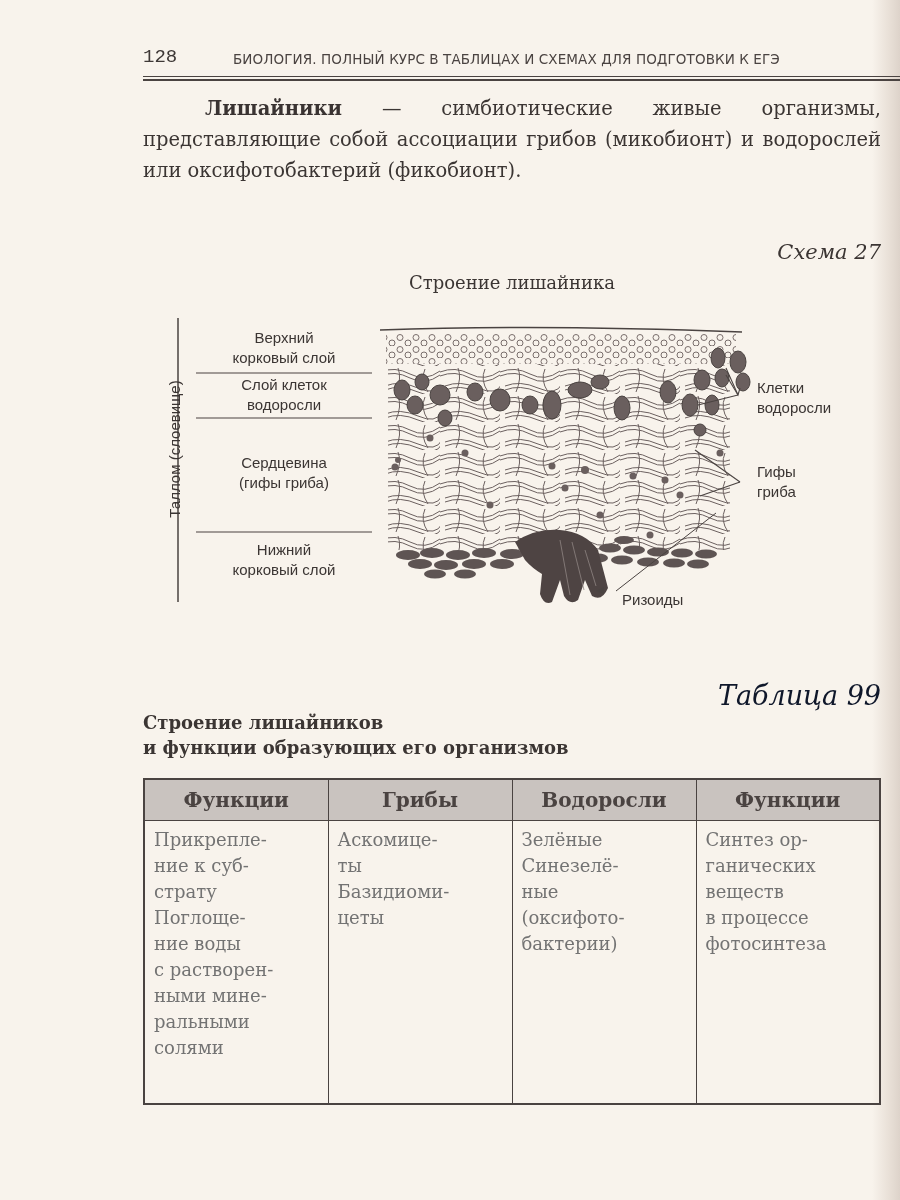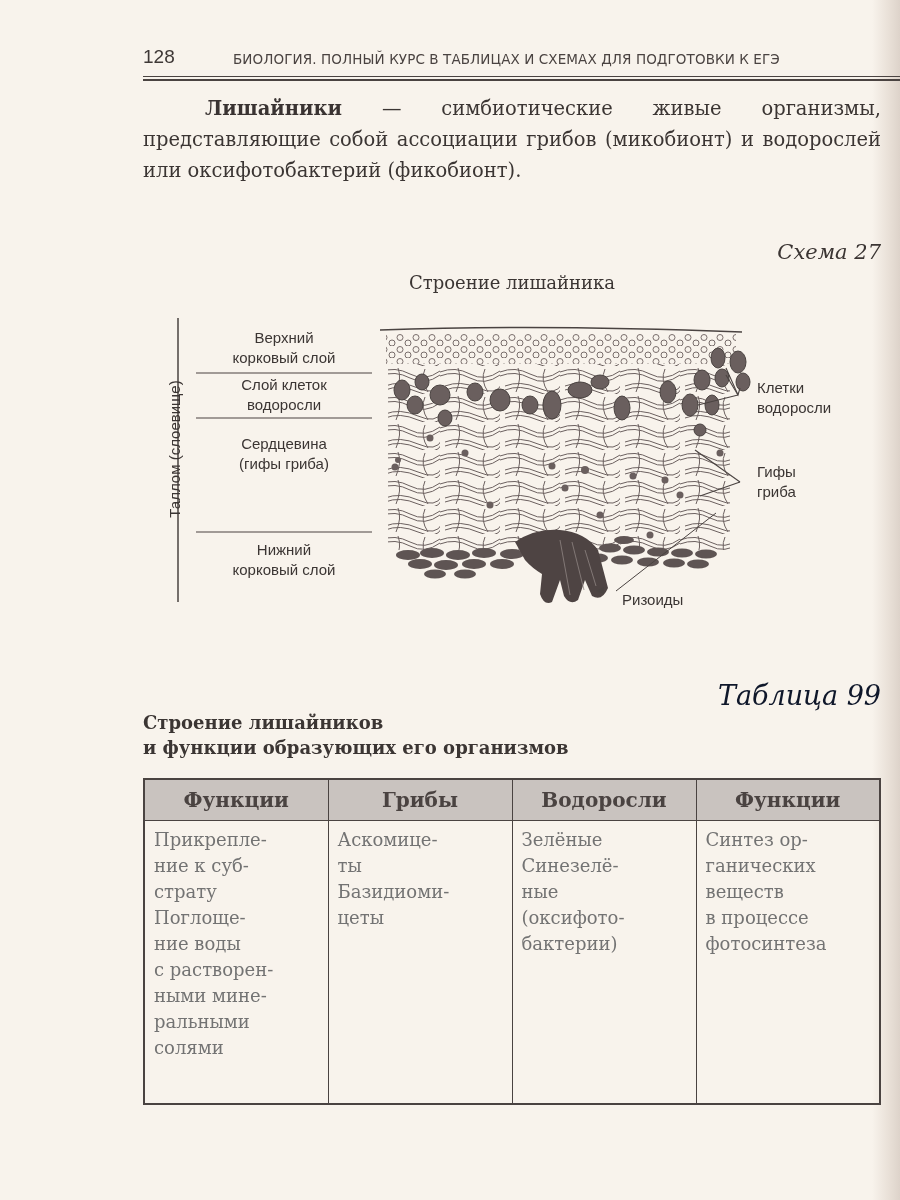--- a/index.html
+++ b/index.html
@@ -12,21 +12,21 @@
   .page-shadow {
     position:absolute; right:0; top:0; width:28px; height:1200px;
     background:linear-gradient(to right, rgba(248,243,236,0), #e6ddd4 70%, #ddd3ca);
   }
   
   .run-header {
     position:absolute; left:143px; top:44px; width:757px; height:30px;
   }
   .page-num {
     position:absolute; left:0; top:2px;
-    font-family:Liberation Sans, sans-serif; font-size:19px; color:#3e3836;
+    font-family:Liberation Mono, monospace; font-size:19px; color:#3e3836;
   }
   .book-title {
     position:absolute; left:90px; top:7px; white-space:nowrap;
     font-family:"DejaVu Sans", sans-serif; font-size:13.5px; letter-spacing:0.1px; color:#4a4341;
   }
   .header-rule {
     position:absolute; left:143px; top:76px; width:757px; height:0;
     border-top:1.5px solid #4a4341; border-bottom:2.5px solid #4a4341;
     padding-top:1.5px;
   }
@@ -215,21 +215,21 @@
   <div class="vert-label" style="left:-53px; top:128px;">Таллом (слоевище)</div>
 
   <div class="lbl" style="left:56px; top:18px; width:176px;">
     <span class="cell-line">Верхний</span>
     <span class="cell-line">корковый слой</span>
   </div>
   <div class="lbl" style="left:56px; top:65px; width:176px;">
     <span class="cell-line">Слой клеток</span>
     <span class="cell-line">водоросли</span>
   </div>
-  <div class="lbl" style="left:56px; top:124px; width:176px;">
+  <div class="lbl" style="left:56px; top:143px; width:176px;">
     <span class="cell-line">Сердцевина</span>
     <span class="cell-line">(гифы гриба)</span>
   </div>
   <div class="lbl" style="left:56px; top:230px; width:176px;">
     <span class="cell-line">Нижний</span>
     <span class="cell-line">корковый слой</span>
   </div>
 
   <div class="lbl lbl-right" style="left:617px; top:68px;">
     <span class="cell-line">Клетки</span>

